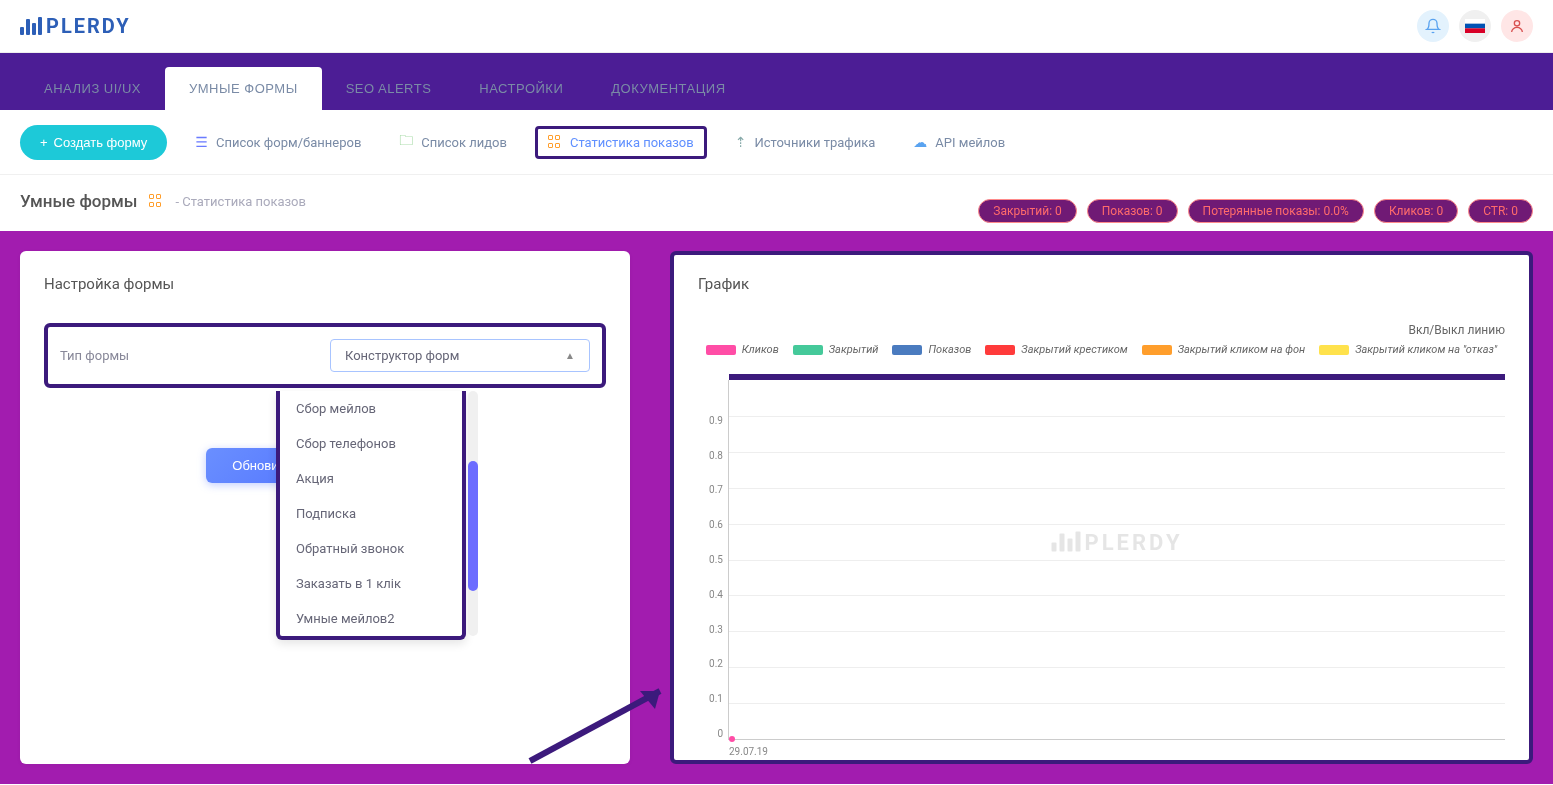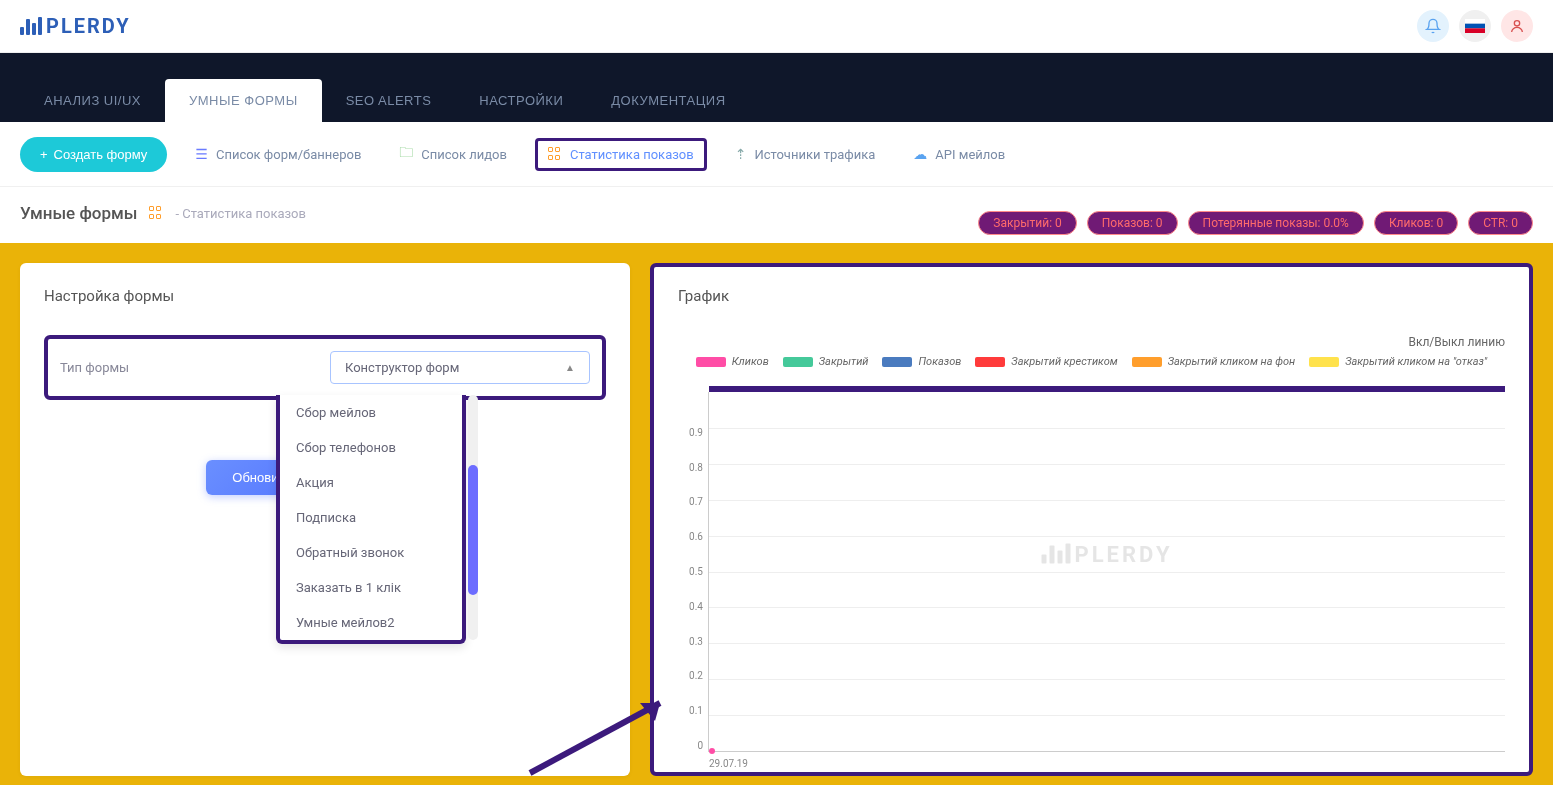--- a/index.html
+++ b/index.html
@@ -10,50 +10,50 @@
 .logo { display: flex; align-items: center; gap: 4px; color: #2d5fb7; font-weight: 700; letter-spacing: 2px; font-size: 20px; }
 .logo .bars { display: flex; align-items: flex-end; gap: 2px; }
 .logo .bars span { width: 4px; background: #2d5fb7; border-radius: 1px; }
 .header-right { display: flex; gap: 10px; align-items: center; }
 .icon-circle { width: 32px; height: 32px; border-radius: 50%; display: flex; align-items: center; justify-content: center; font-size: 14px; }
 .bell-circle { background: #e3f2fd; color: #4f9cf0; }
 .flag-circle { background: #f0f0f0; }
 .user-circle { background: #ffe6e6; color: #d85050; }
 
 
-.top-section { background: #0f172a; padding: 26px 20px 0; }
+.top-section { background: #4c1d95; padding: 14px 20px 0; }
 .tabs { display: flex; gap: 0; }
 .tab { padding: 14px 24px; font-size: 13px; color: #7a8ba6; letter-spacing: 0.5px; cursor: pointer; background: transparent; border: none; text-transform: uppercase; }
 .tab.active { background: #fff; color: #7a8ba6; border-radius: 4px 4px 0 0; }
 
 
 .toolbar { background: #fff; padding: 14px 20px; display: flex; gap: 18px; align-items: center; border-bottom: 1px solid #f0f0f0; }
 .btn-create { background: #1dc9d8; color: #fff; border: none; border-radius: 20px; padding: 10px 20px; font-size: 13px; cursor: pointer; display: flex; align-items: center; gap: 6px; }
 .toolbar-link { display: flex; align-items: center; gap: 8px; color: #7a8ba6; font-size: 13px; cursor: pointer; padding: 6px 10px; }
 .toolbar-link.highlighted { border: 3px solid #3c1a7c; border-radius: 4px; color: #6090ff; }
 .toolbar-link .mini-icon { font-size: 14px; }
 
 
-.content { padding: 20px; display: flex; background: #eab308; }
+.content { padding: 20px; display: flex; gap: 20px; background: #a21caf; }
 .page-heading { display: flex; align-items: center; gap: 12px; margin-bottom: 20px; padding: 0 20px; }
 .page-heading h2 { font-size: 17px; font-weight: 500; color: #555; }
 .page-heading .crumb { color: #aab; font-size: 13px; }
 .stats-row { display: flex; gap: 10px; margin-left: auto; }
 .stat-pill { border: 1px solid #ff8a8a; color: #ff6b6b; border-radius: 14px; padding: 4px 14px; font-size: 12px; background: #701a75; }
 
 .row-wrapper { display: flex; justify-content: space-between; align-items: flex-start; padding: 0 20px; }
 
 .left-panel { width: 610px; background: #fff; border-radius: 6px; box-shadow: 0 1px 4px rgba(0,0,0,0.05); padding: 24px; position: relative; }
 .panel-title { font-size: 15px; color: #555; margin-bottom: 30px; }
 
 .form-row-box { border: 4px solid #3c1a7c; border-radius: 6px; padding: 12px; display: flex; align-items: center; justify-content: space-between; margin-bottom: 0; }
 .form-label { color: #889; font-size: 13px; }
 .select-box { border: 1px solid #a8c4ff; border-radius: 4px; padding: 8px 14px; width: 260px; color: #667; font-size: 13px; display: flex; justify-content: space-between; align-items: center; background: #fff; cursor: pointer; }
 
-.dropdown { position: absolute; left: 256px; top: 132px; width: 190px; background: #fff; border: 4px solid #3c1a7c; border-radius: 0 0 6px 6px; border-top: none; box-shadow: 0 4px 10px rgba(0,0,0,0.1); z-index: 5; }
+.dropdown { position: absolute; left: 256px; top: 140px; width: 190px; background: #fff; border: 4px solid #3c1a7c; border-radius: 0 0 6px 6px; border-top: none; box-shadow: 0 4px 10px rgba(0,0,0,0.1); z-index: 5; }
 .dropdown-scroll { position: absolute; right: -16px; top: 0; bottom: 0; width: 10px; background: #f0f0f0; border-radius: 5px; }
 .dropdown-scroll-thumb { position: absolute; top: 70px; width: 10px; height: 130px; background: #6c6cff; border-radius: 5px; }
 .dropdown-item { padding: 10px 16px; color: #667; font-size: 13px; cursor: pointer; }
 
 .btn-row { display: flex; gap: 14px; justify-content: center; margin-top: 60px; }
 .btn-update { background: linear-gradient(135deg, #6a8fff, #5577ff); color: #fff; border: none; border-radius: 6px; padding: 10px 26px; font-size: 13px; cursor: pointer; box-shadow: 0 2px 8px rgba(100,130,255,0.4); }
 .btn-show { background: #4f9cf0; color: #fff; border: none; border-radius: 6px; padding: 10px 26px; font-size: 13px; cursor: pointer; font-style: italic; }
 
 .right-panel { flex: 1; border: 4px solid #3c1a7c; border-radius: 6px; padding: 20px 24px; background: #fff; margin-left: 20px; min-height: 500px; }
 .chart-title { font-size: 15px; color: #555; margin-bottom: 30px; }

